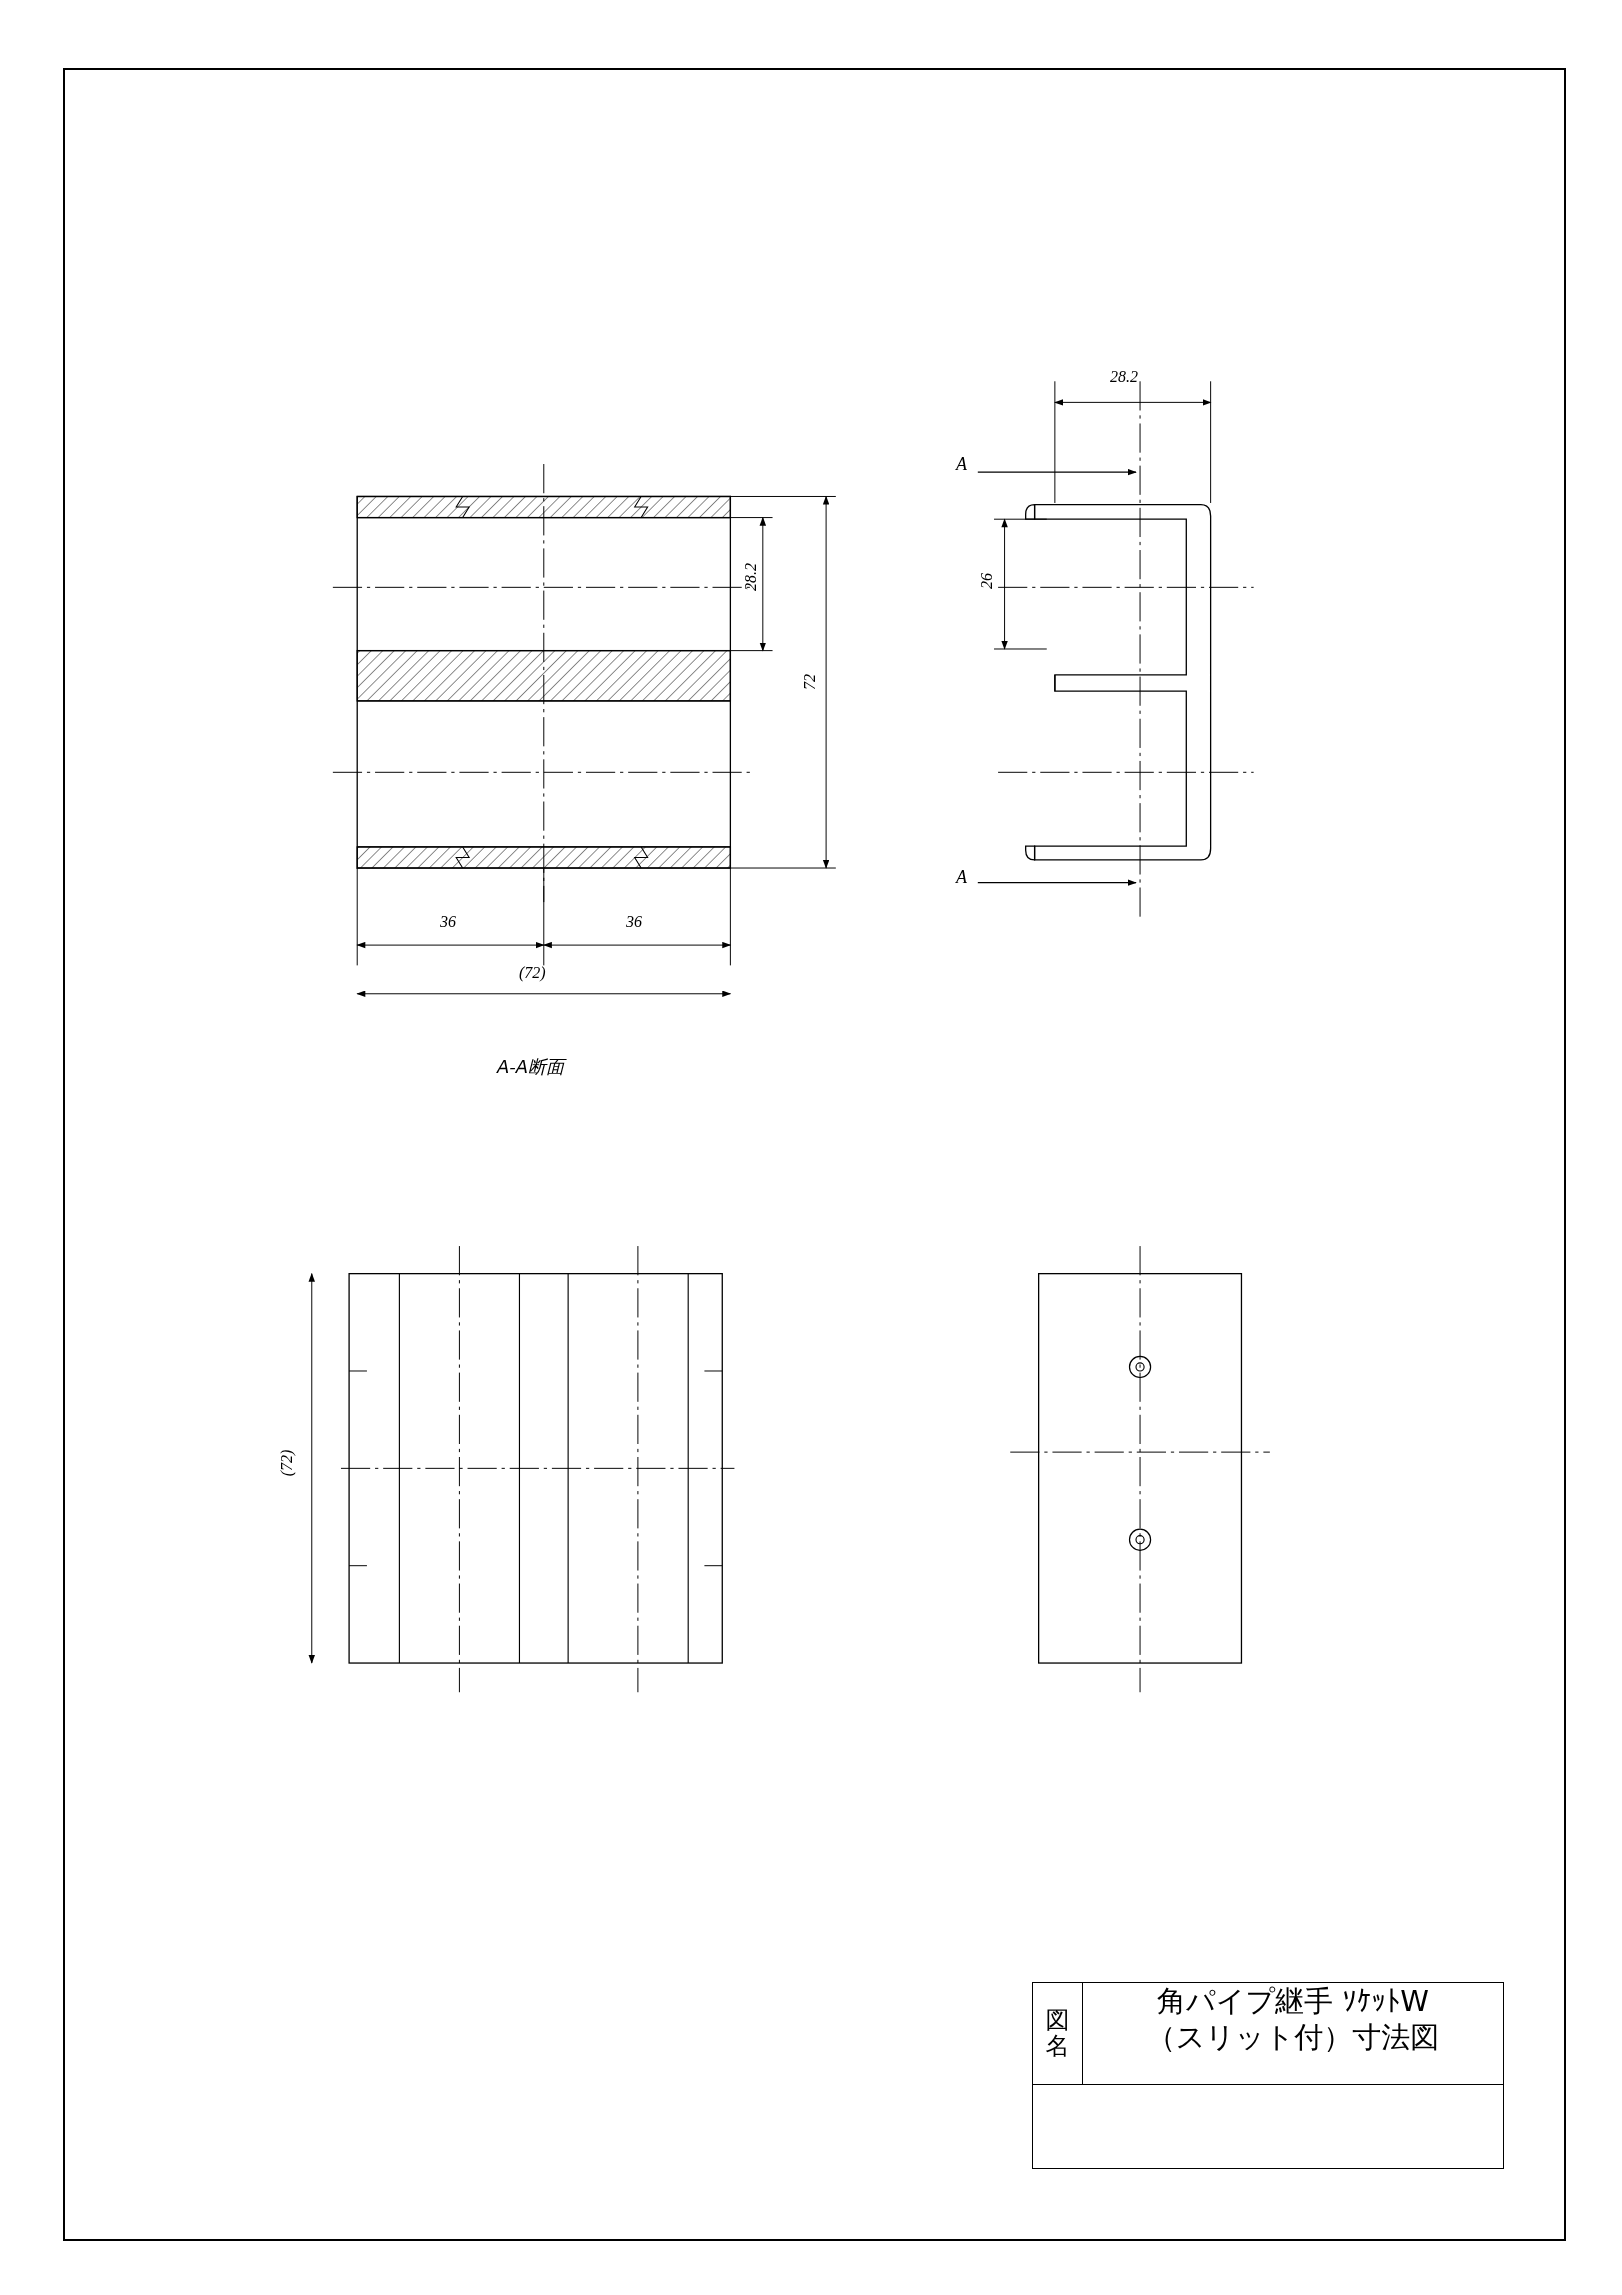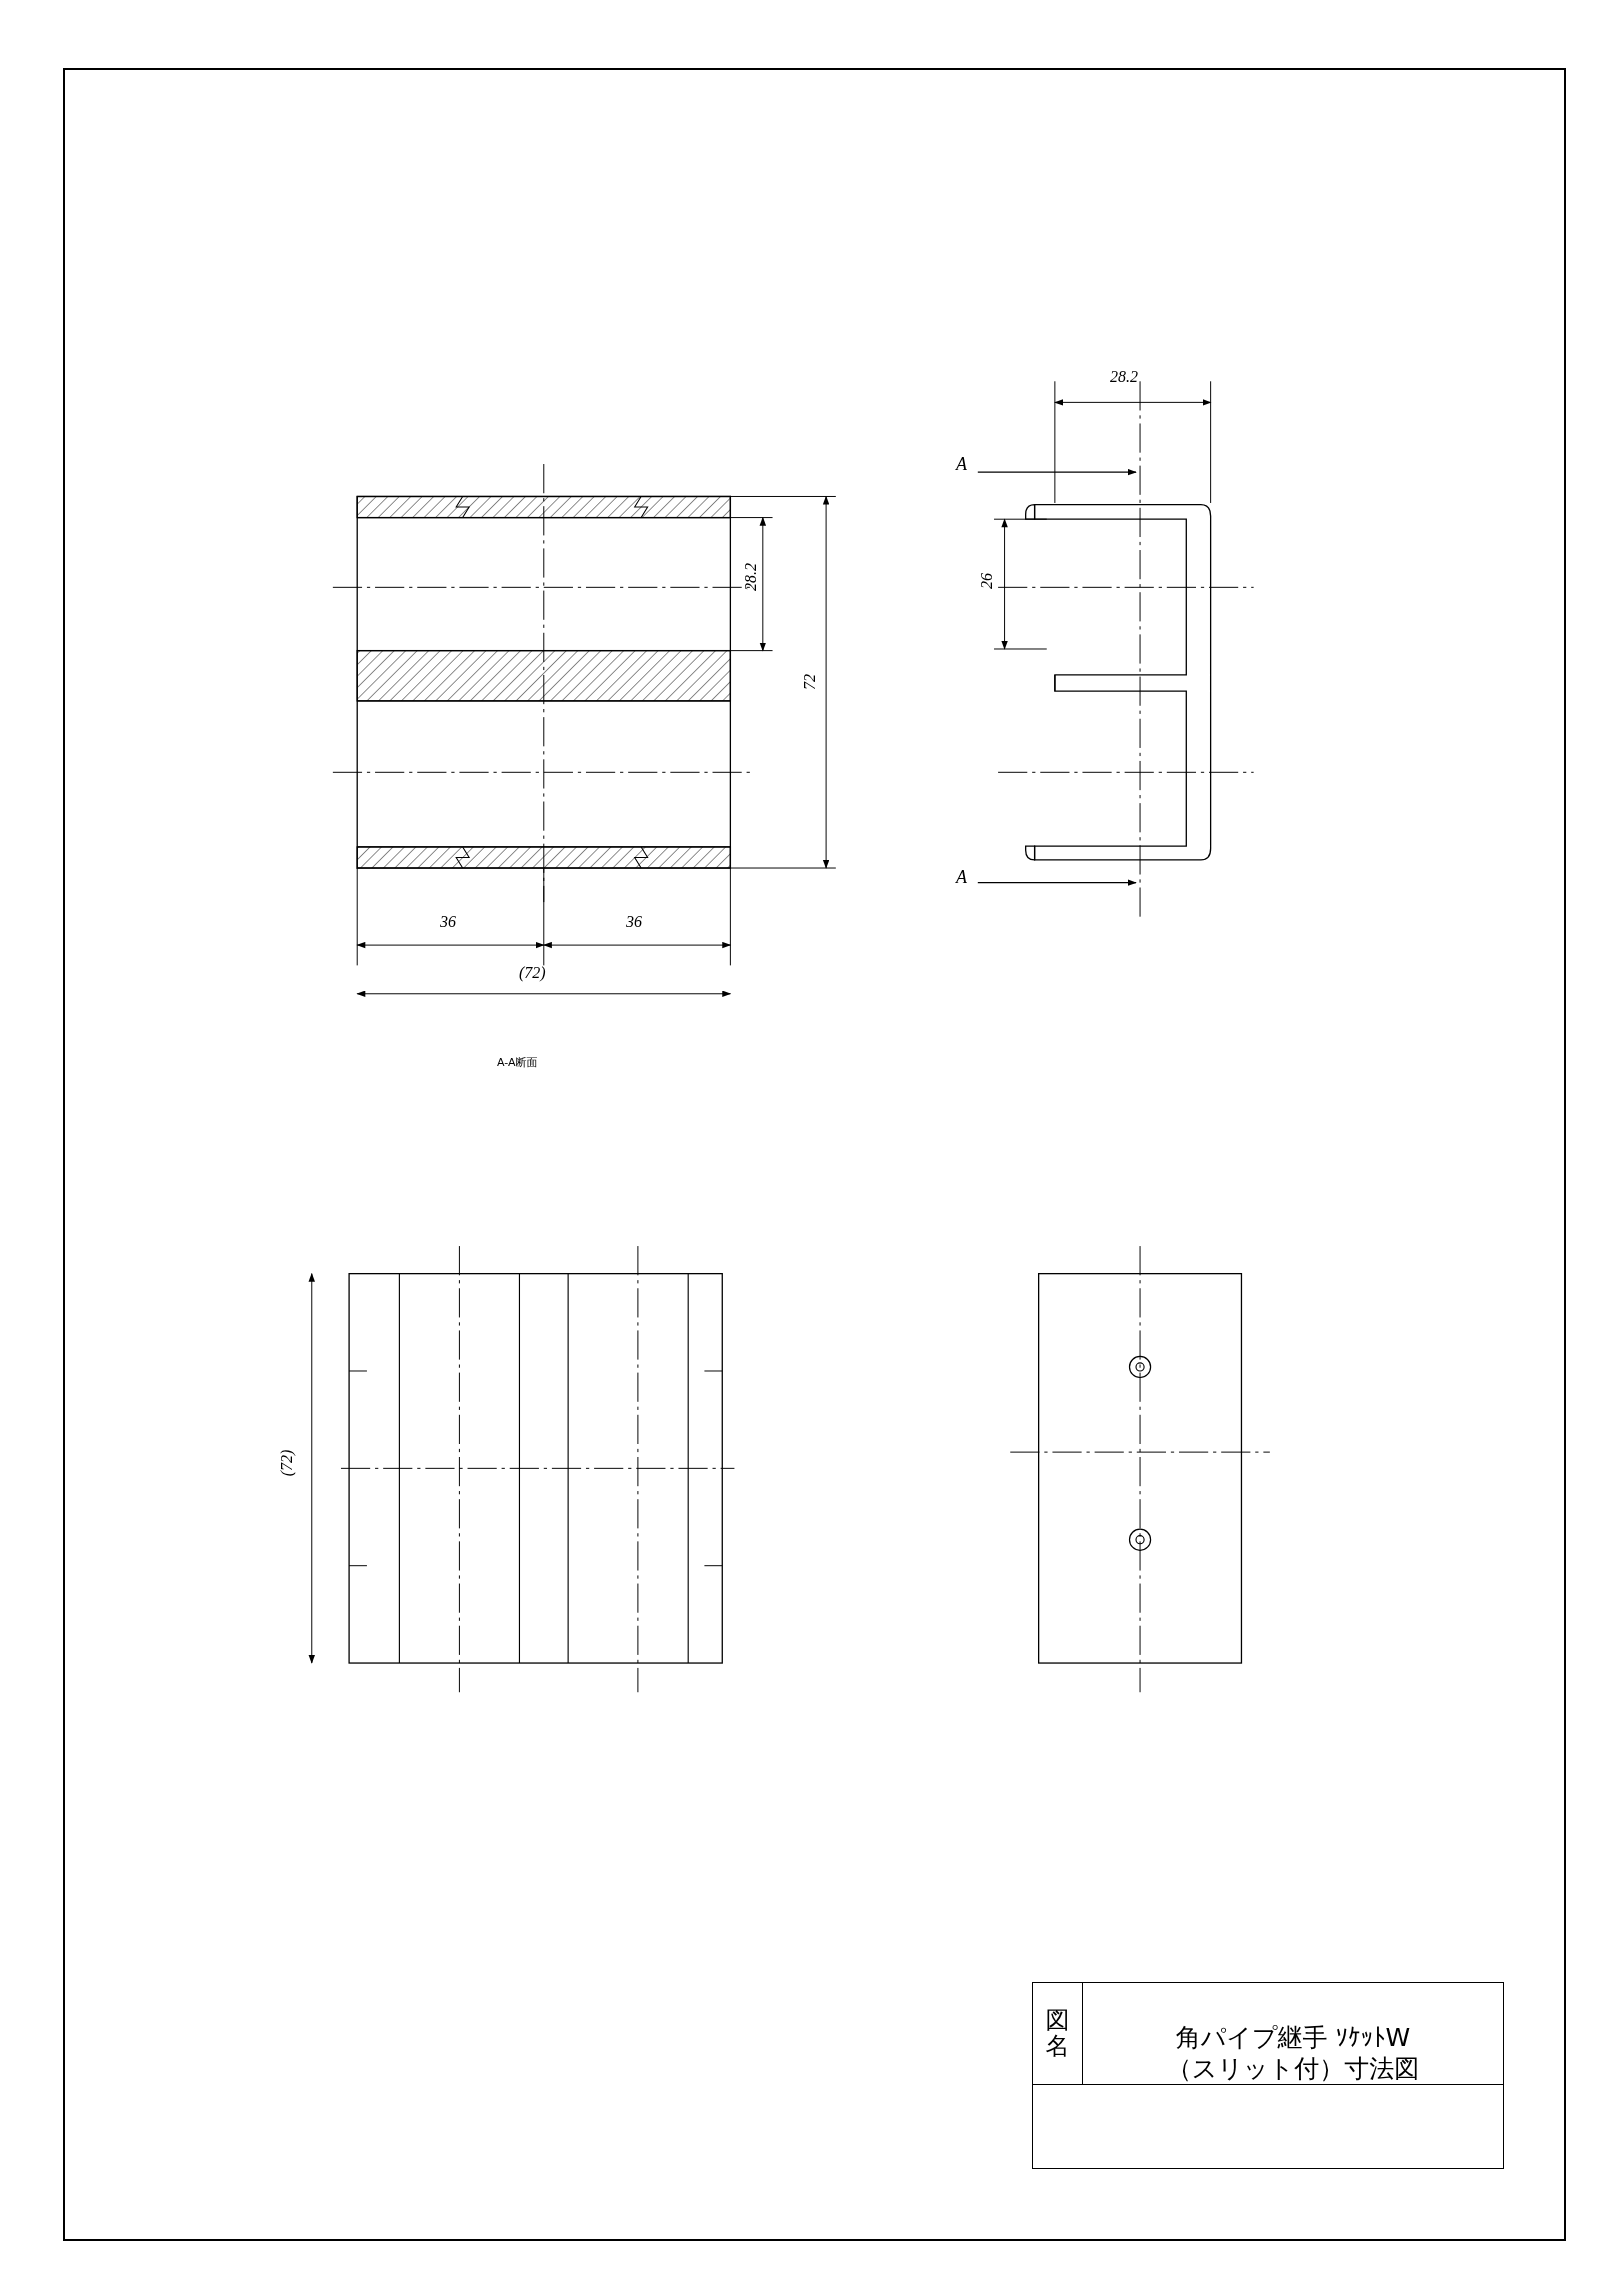--- a/index.html
+++ b/index.html
@@ -49,22 +49,23 @@
   .dim-v {
     font-style: italic;
     font-size: 16px;
     transform-origin: 50% 50%;
   }
   .sect-label {
     font-size: 18px;
     font-style: italic;
   }
   .caption {
-    font-size: 11px;
+    font-size: 18px;
     font-family: "DejaVu Sans", sans-serif;
+    font-style: italic;
   }
   
   .titleblock {
     position: absolute;
     left: 1032px;
     top: 1982px;
     width: 472px;
     height: 187px;
     border: 1.6px solid #000;
     box-sizing: border-box;
@@ -89,23 +90,23 @@
     font-family: "DejaVu Sans", sans-serif;
     font-size: 24px;
     line-height: 1.08;
     letter-spacing: 0px;
   }
   .tb-val {
     flex: 1;
     display: flex;
     flex-direction: column;
     align-items: center;
-    justify-content: flex-end;
+    justify-content: flex-start;
     font-family: "DejaVu Sans", sans-serif;
-    font-size: 25px;
+    font-size: 29px;
     line-height: 1.25;
     white-space: nowrap;
   }
   .tb-bottom {
     position: absolute;
     left: 0;
     top: 102px;
     width: 100%;
     height: 83px;
     display: flex;

